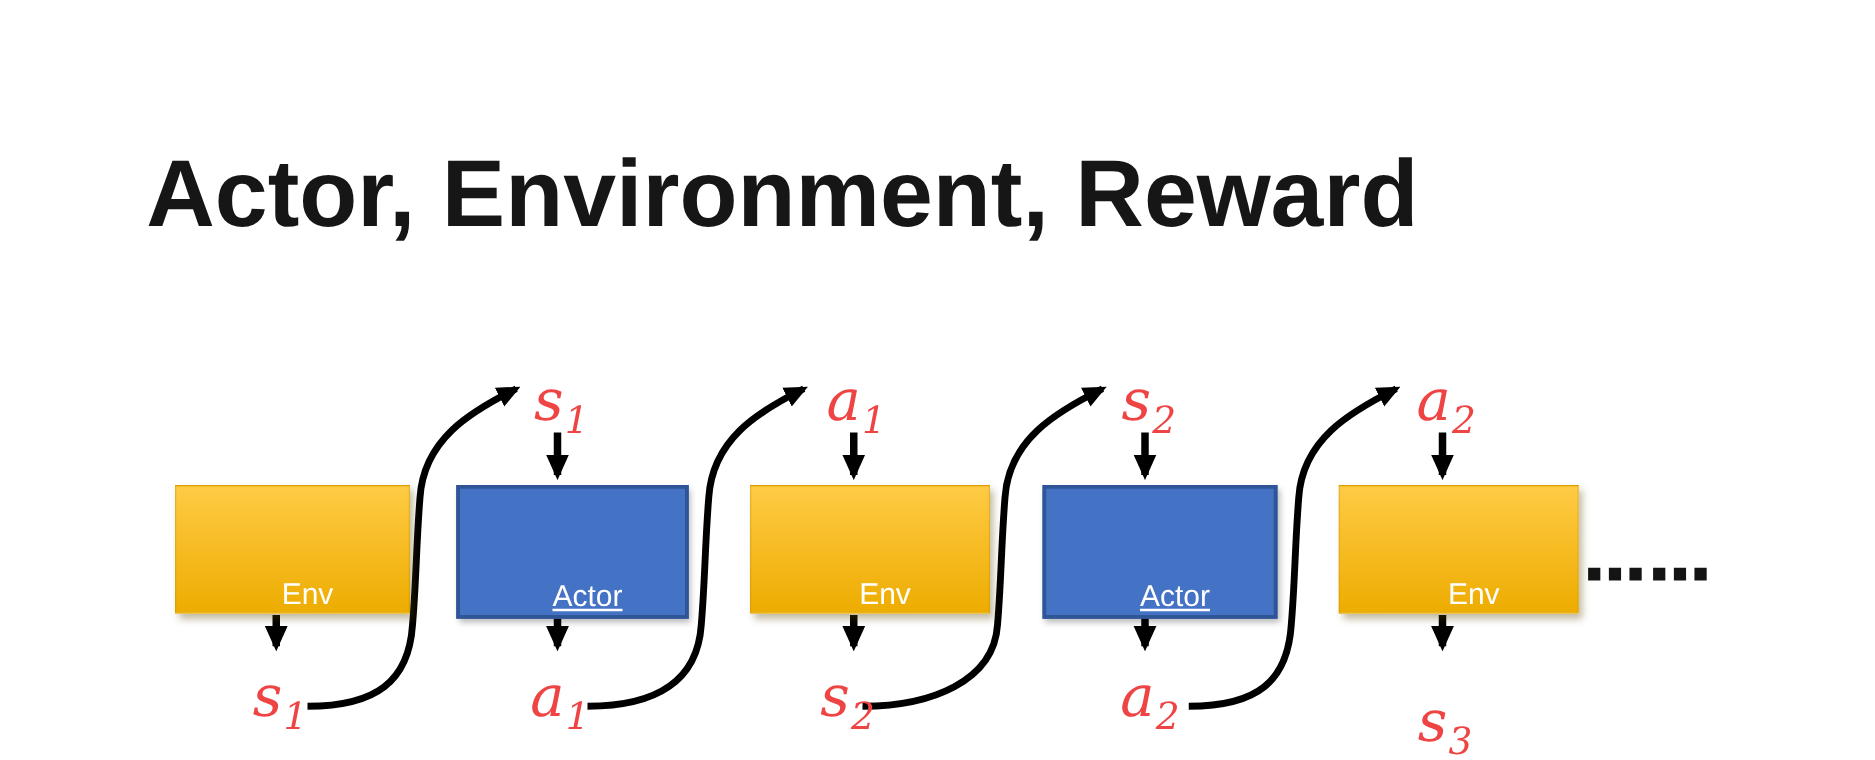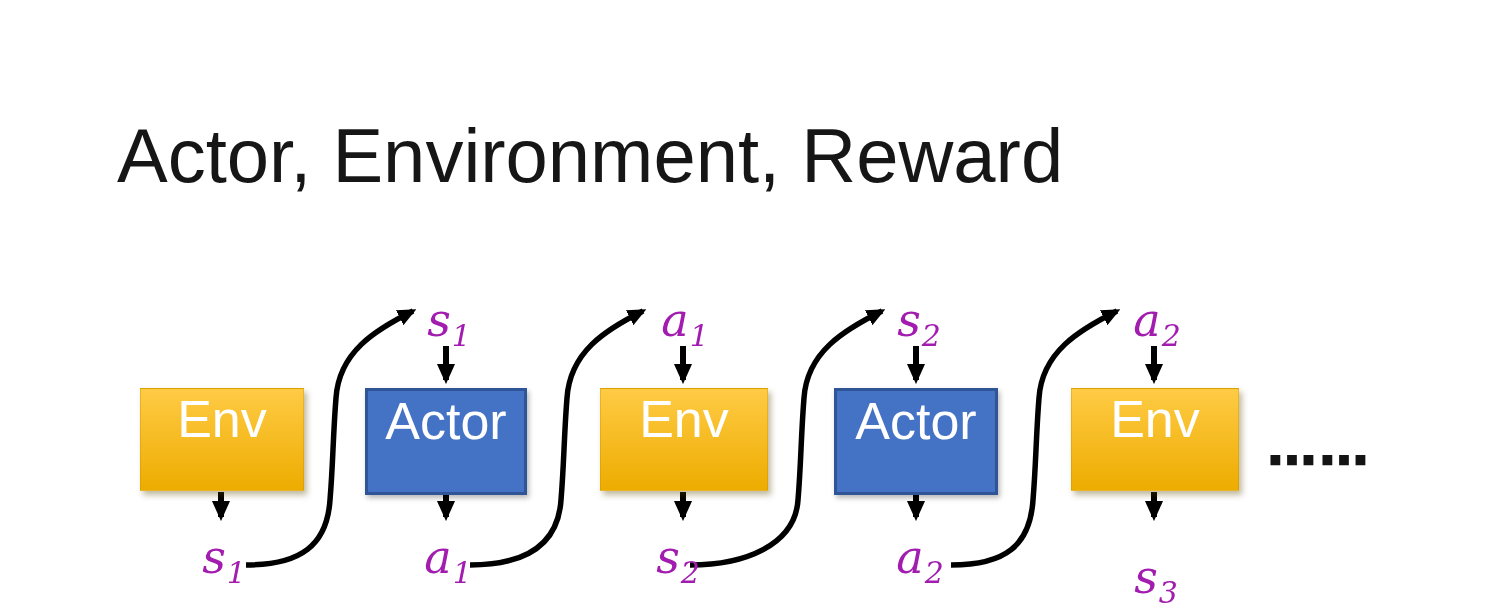--- a/index.html
+++ b/index.html
@@ -3,40 +3,41 @@
 <meta charset="utf-8">
 <style>
   html,body{margin:0;padding:0;background:#ffffff;}
   .slide{
     position:relative;width:1500px;height:608px;background:#ffffff;overflow:hidden;
     font-family:"Liberation Sans",sans-serif;
   }
   .title{
     position:absolute;left:117px;top:112px;margin:0;
     font-family:"Liberation Sans",sans-serif;
-    font-size:76px;font-weight:400;letter-spacing:0px;color:#161616;line-height:1.15;
+    font-size:76px;font-weight:700;letter-spacing:0px;color:#161616;line-height:1.15;
     white-space:nowrap;
   }
   .box{
     position:absolute;top:388px;height:101px;
-    display:flex;align-items:flex-start;justify-content:center;
-    font-size:52px;color:#ffffff;
+    display:flex;align-items:flex-end;justify-content:center;
+    font-size:24px;color:#ffffff;padding-left:24px;
   }
   .box.env{
     background:linear-gradient(180deg,var(--env-top,#FFCB45),var(--env-bottom,#EDAC00));
     border:1px solid rgba(190,140,0,.35);
     box-shadow:3px 4px 6px rgba(90,70,0,.38);
   }
   .box.actor{
     background:var(--actor-fill,#4472C4);
     border:3px solid var(--actor-border,#2F5597);
     box-shadow:2px 3px 5px rgba(0,0,0,.28);
+    text-decoration:underline;
   }
   .mlabel{
-    position:absolute;white-space:nowrap;line-height:1;color:#a21caf;
+    position:absolute;white-space:nowrap;line-height:1;color:#ef4444;
     font-family:"DejaVu Serif","Liberation Serif",serif;font-style:italic;font-size:46px;
     transform:translateX(-50%);
   }
   .mlabel sub{
     font-size:30px;font-style:italic;line-height:1;vertical-align:-10px;margin-left:1px;
   }
   .arrows{position:absolute;left:0;top:0;width:1500px;height:608px;}
   .arrows path.curve,.arrows line{stroke:var(--arrow,#000);fill:none;}
   .dots{
     position:absolute;left:1266px;top:420px;color:#141414;

